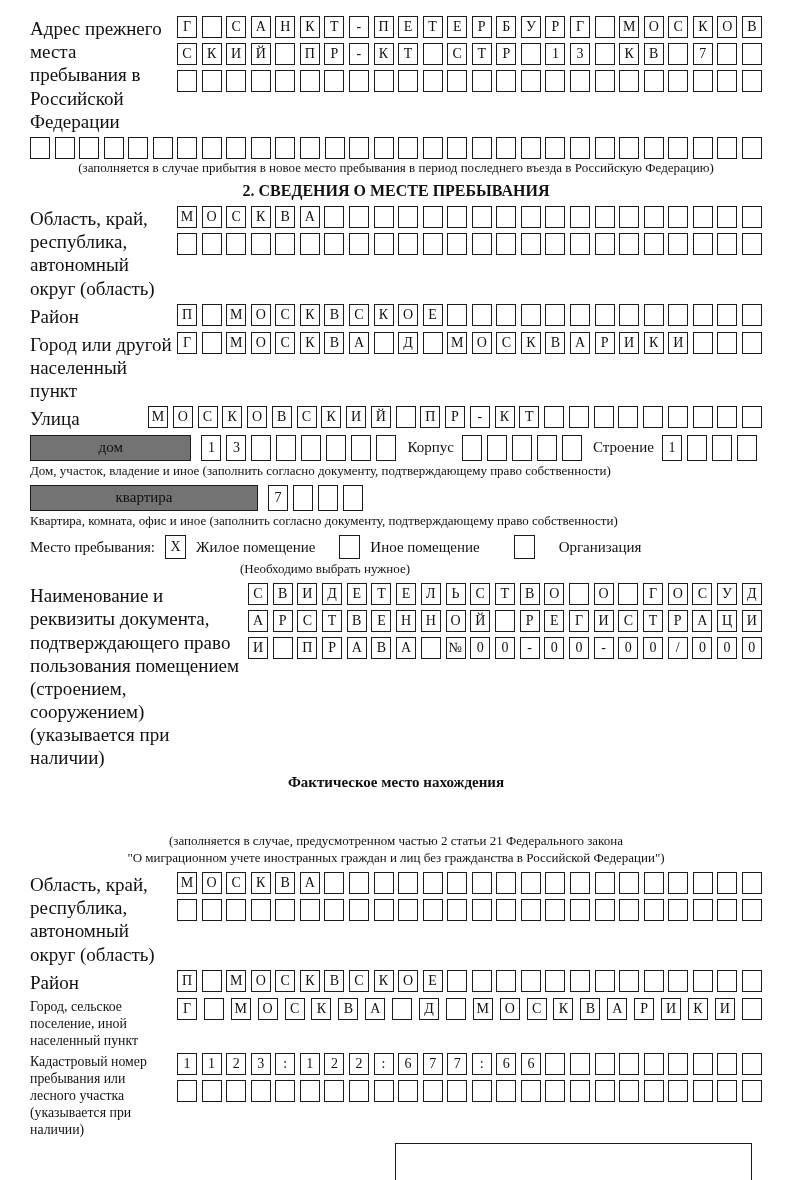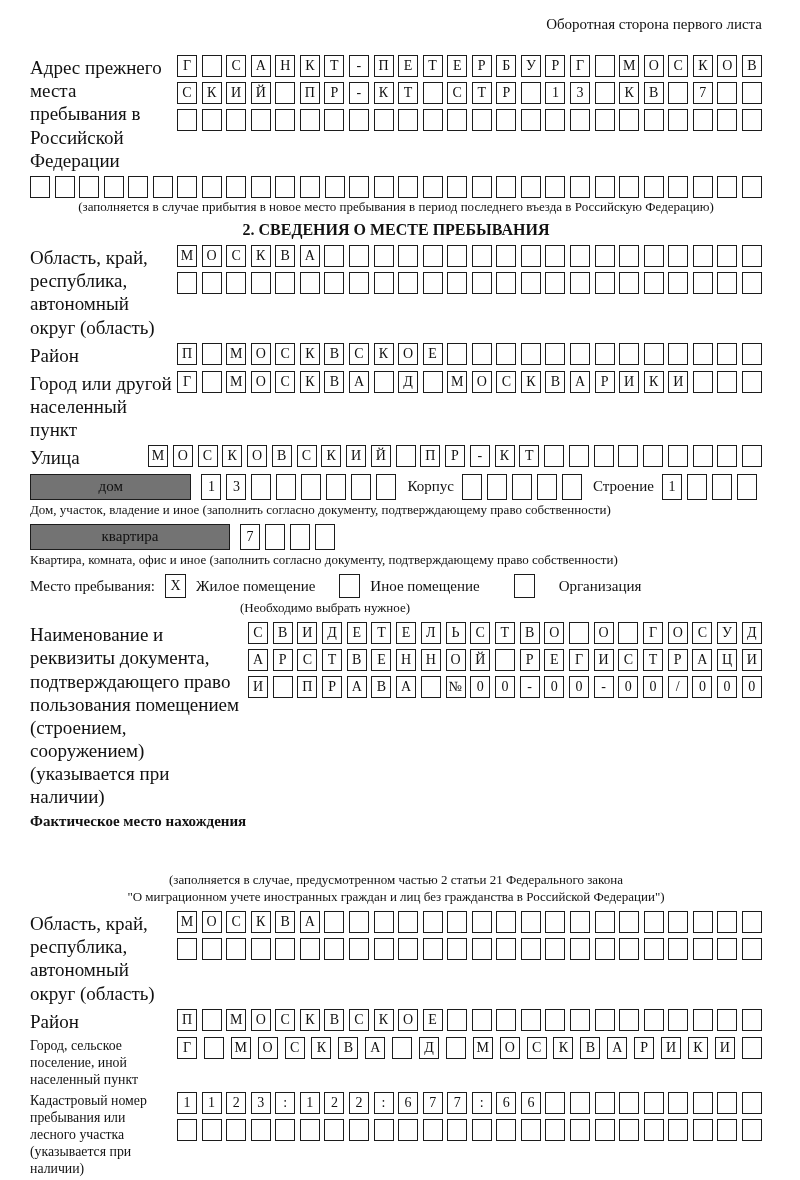--- a/index.html
+++ b/index.html
@@ -10,41 +10,40 @@
   .flabel{flex:0 0 147px;width:147px;font-size:19px;line-height:1.22;padding-top:1px;box-sizing:border-box;padding-right:4px;}
   .flabel.narrowtext{font-size:13.8px;}
   .flabel.street{flex-basis:118px;width:118px;}
   .flabel.doc{flex-basis:218px;width:218px;}
   .fboxes{flex:1;display:flex;flex-direction:column;gap:5px;min-width:0;}
   .boxrow{display:flex;justify-content:space-between;}
   .cell{width:20px;height:22px;border:1.5px solid #1c1c1c;box-sizing:border-box;display:flex;align-items:center;justify-content:center;font-size:14px;flex:0 0 auto;background:#fff;}
   .caption{font-size:13px;line-height:1.25;text-align:center;margin:1px 0 6px 0;}
   .caption.left{text-align:left;}
   .section-title{font-size:16px;font-weight:bold;text-align:center;margin:4px 0 6px 0;}
-  .sub-title{font-size:15px;font-weight:bold;margin:2px 0 4px 0;}
+  .sub-title{font-size:15px;font-weight:bold;text-align:center;margin:2px 0 4px 0;}
   .houserow{display:flex;align-items:center;margin-bottom:2px;}
   .widebox{height:26px;border:1.5px solid #1c1c1c;box-sizing:border-box;display:flex;align-items:center;justify-content:center;font-size:15px;background:#737373;}
   .wb-dom{width:172px;margin-right:10px;}
-  .wb-kv{width:200px;margin-right:10px;}
+  .wb-kv{width:228px;margin-right:10px;}
   .houserow .cell{height:26px;margin-right:5px;}
   .inlabel{font-size:15px;padding:0 8px 0 6px;white-space:nowrap;}
   .stayrow{display:flex;align-items:center;margin-bottom:2px;font-size:15px;}
   .stayrow .cell{height:24px;width:21px;margin:0 10px;}
   .staylabel{white-space:nowrap;}
   .stay-caption{width:330px;margin-left:130px;text-align:center;font-size:13px;margin-bottom:6px;}
   .fact-captions{margin-bottom:4px;margin-top:42px;}
   .stamp-box{margin-left:365px;width:357px;height:174px;border:1.6px solid #1c1c1c;box-sizing:border-box;margin-top:2px;}
   .stamp-caption{margin-left:347px;width:400px;text-align:center;font-size:13.2px;line-height:1.32;margin-top:6px;}
 </style>
 </head>
 <body>
 
 <div class="page">
 
-  <div class="header-note">Оборотная сторона первого листа</div>
 
   <div class="field">
     <div class="flabel">Адрес прежнего места пребывания в Российской Федерации</div>
     <div class="fboxes">
       <div class="boxrow">
           <div class="cell">Г</div>
           <div class="cell"></div>
           <div class="cell">С</div>
           <div class="cell">А</div>
           <div class="cell">Н</div>

